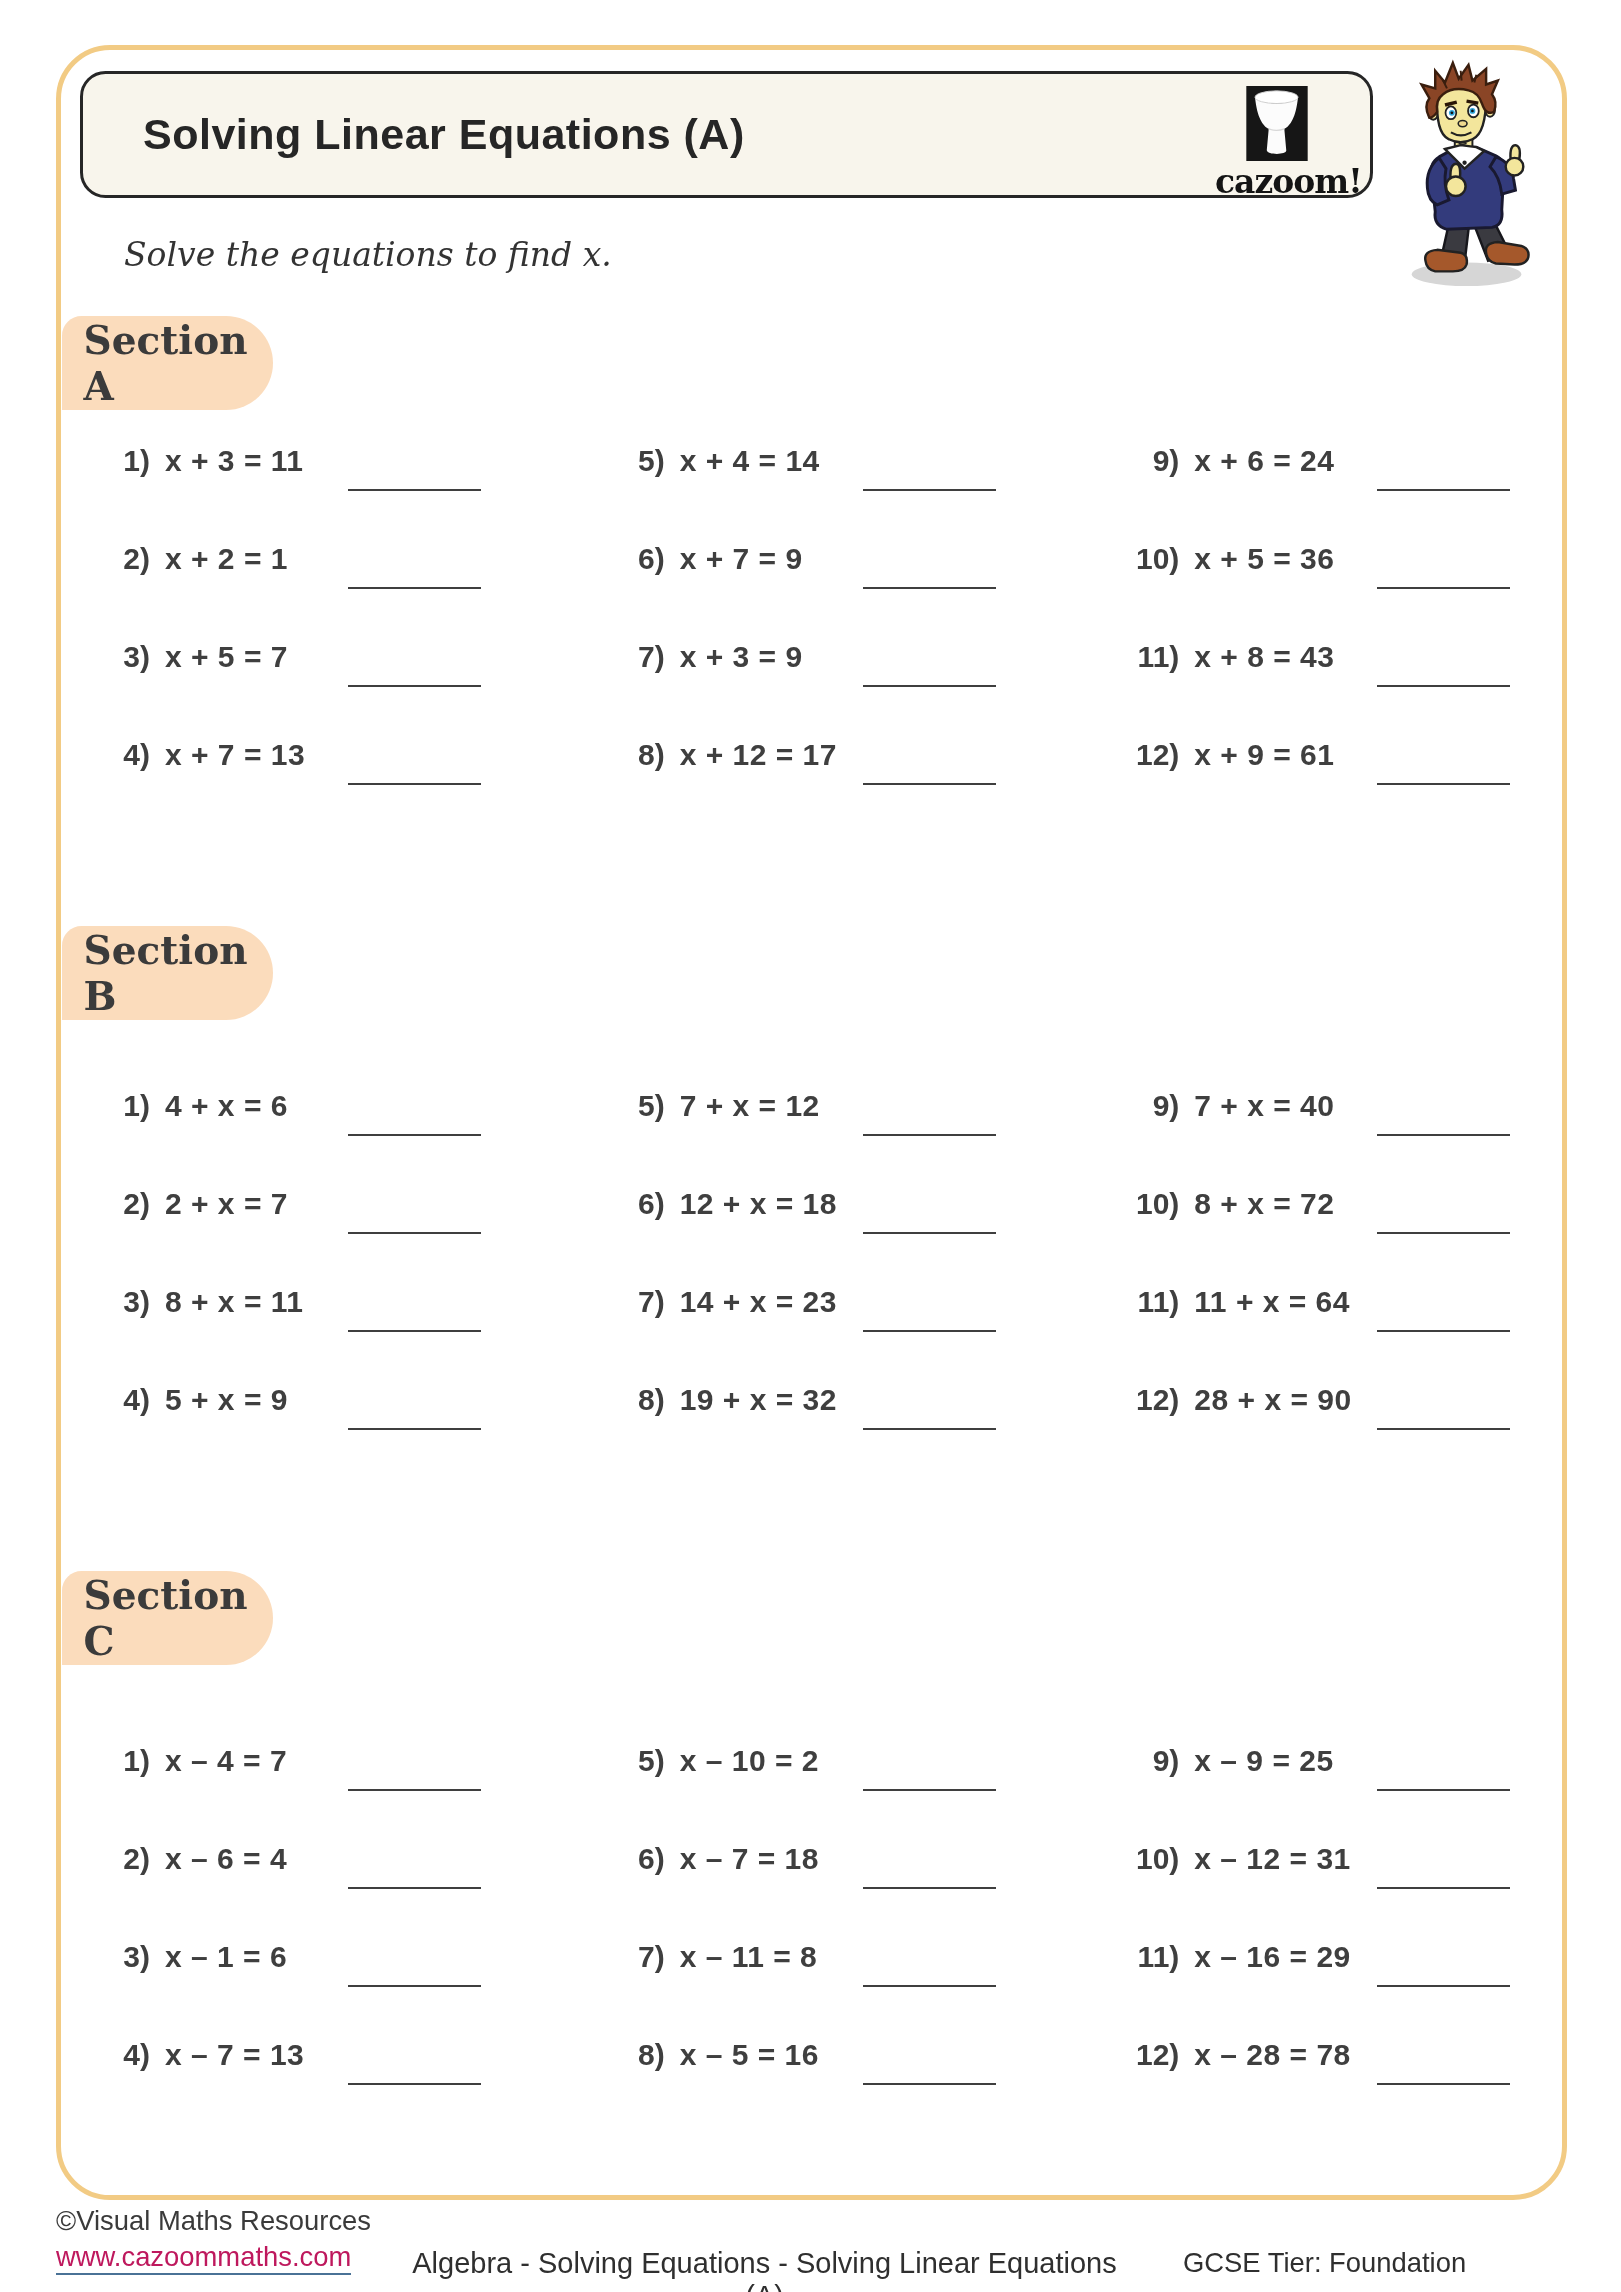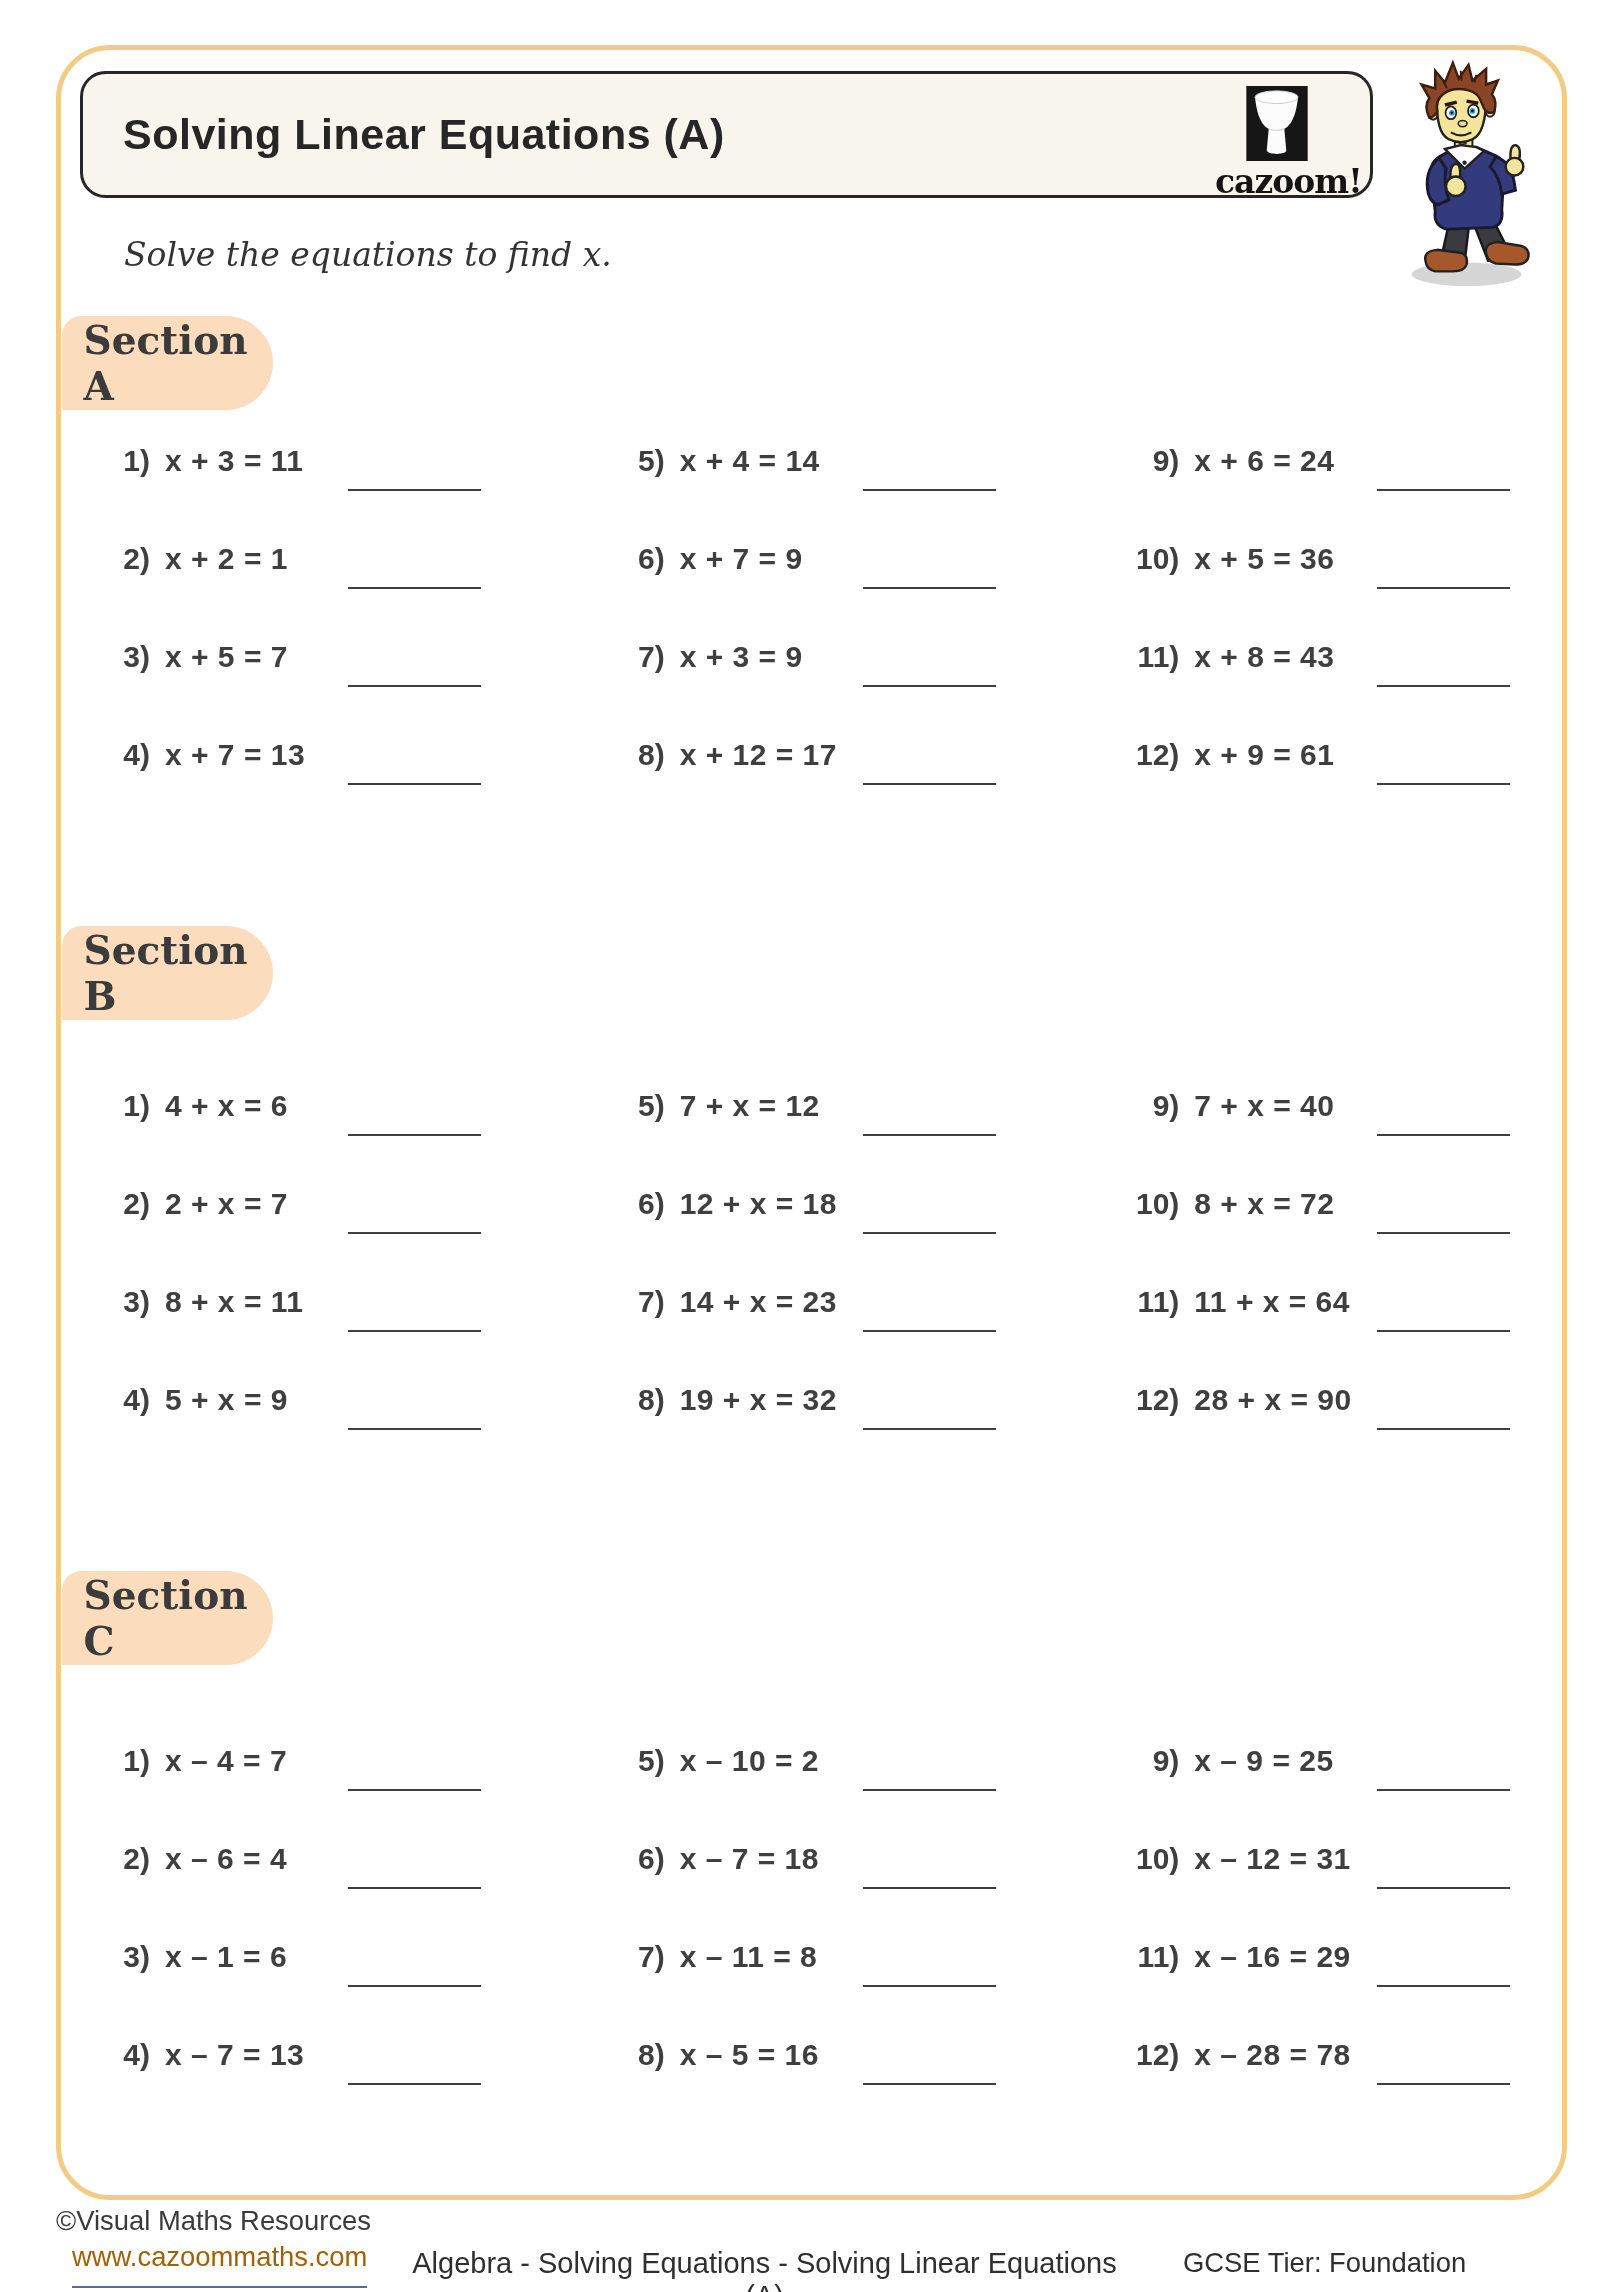--- a/index.html
+++ b/index.html
@@ -18,21 +18,21 @@
   }
   
   .title-bar {
     position:absolute; left:80px; top:71px;
     width:1287px; height:121px;
     background:#F8F5EC;
     border:3.9px solid #262626; border-radius:25.5px;
     display:flex; align-items:center;
   }
   .title-text {
-    padding-left:40px;
+    padding-left:60px;
     font-size:43px; font-weight:bold; color:#262626; letter-spacing:0.5px;
   }
   
   .logo { position:absolute; left:1215px; top:86px; width:123px; text-align:center; }
   .logo svg { display:block; margin:0 auto; }
   .logo-text {
     font-family:"DejaVu Serif", serif; font-weight:bold;
     font-size:33px; color:#141414; letter-spacing:-1px; margin-top:1px;
   }
   
@@ -76,22 +76,22 @@
   }
   
   .character { position:absolute; left:1400px; top:57px; }
   
   .footer-copy {
     position:absolute; left:56px; top:2205px;
     font-size:27.4px; color:#3A3A3A;
   }
   .footer-link {
     position:absolute; left:56px; top:2241px;
-    font-size:27.4px; color:#a16207; text-decoration:none;
-    border-bottom:2px solid #4A7296; padding-bottom:13px;margin-left:16px;
+    font-size:27.4px; color:#be185d; text-decoration:none;
+    border-bottom:2px solid #4A7296; padding-bottom:0;
   }
   .footer-breadcrumb {
     position:absolute; left:392px; top:2247px; width:745px; text-align:center;
     font-size:29px; color:#2F2F2F;
   }
   .footer-tier {
     position:absolute; left:1183px; top:2247px;
     font-size:27.4px; color:#2F2F2F;
   }
 </style>

